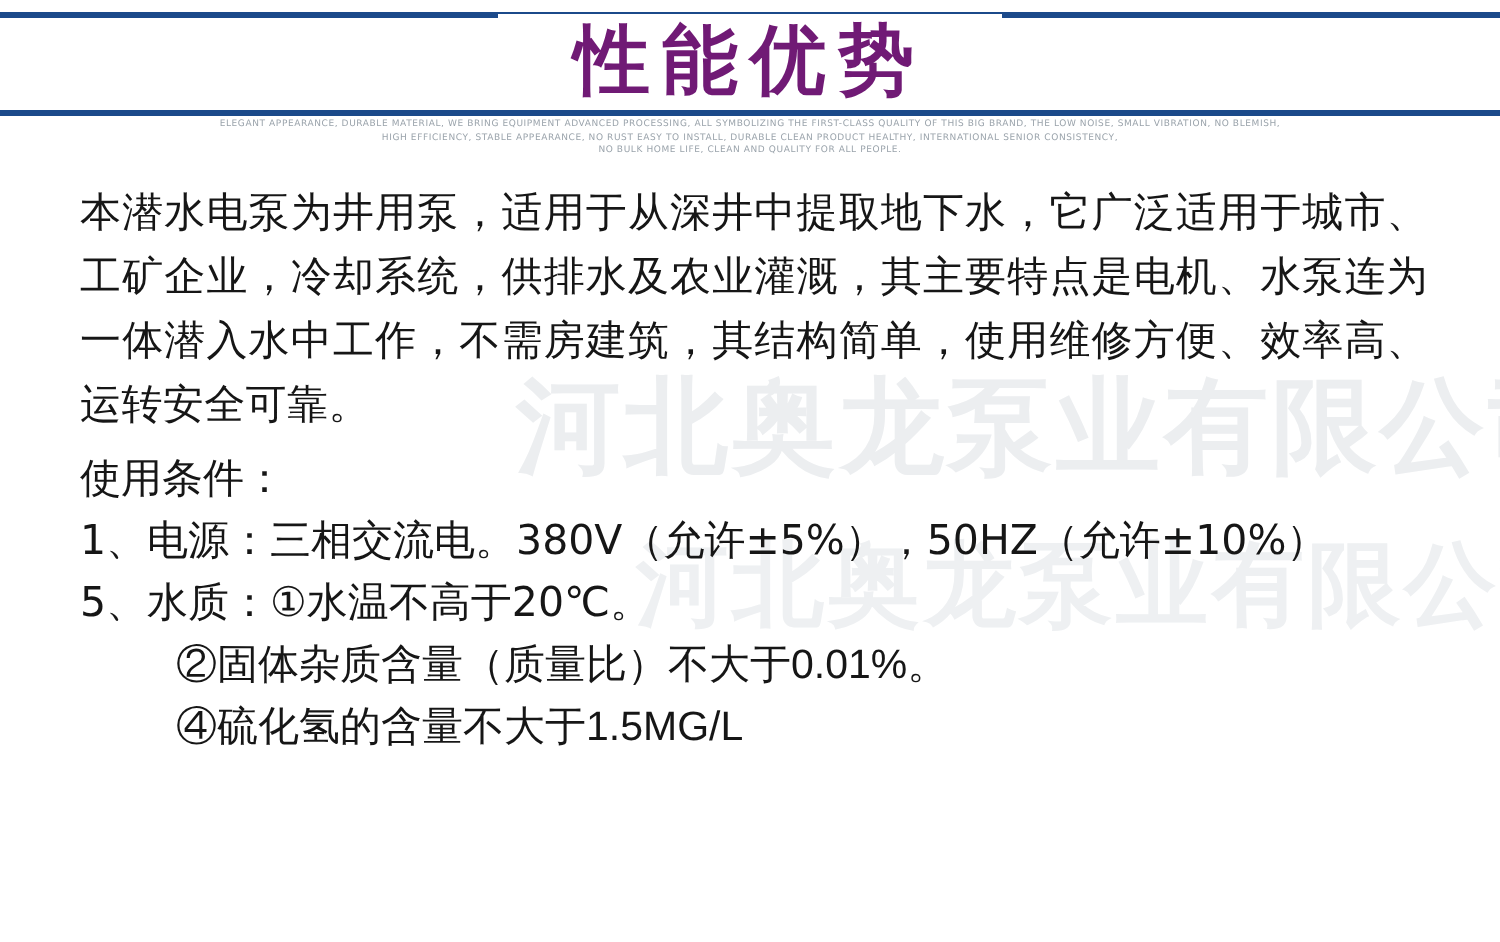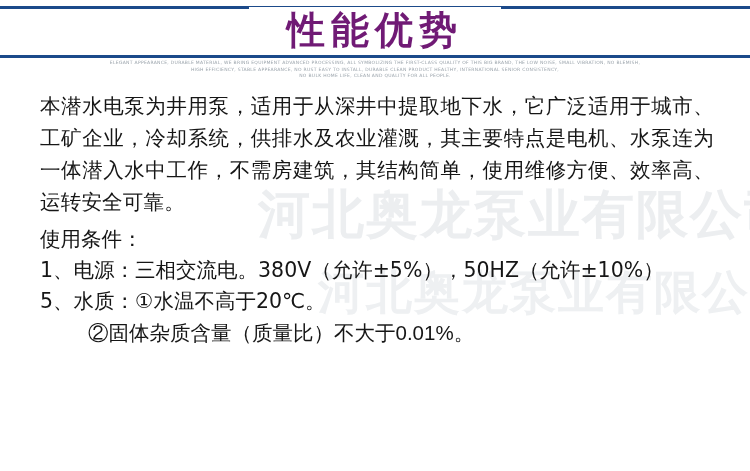--- a/index.html
+++ b/index.html
@@ -145,13 +145,14 @@
   <span>河北奥龙泵业有限公司</span>
   <span class="line2">河北奥龙泵业有限公司</span>
 </div>
 
 <div class="content">
   <div class="para">本潜水电泵为井用泵，适用于从深井中提取地下水，它广泛适用于城市、工矿企业，冷却系统，供排水及农业灌溉，其主要特点是电机、水泵连为一体潜入水中工作，不需房建筑，其结构简单，使用维修方便、效率高、运转安全可靠。</div>
   <div class="section-title">使用条件：</div>
   <div class="cond-item">1、电源：三相交流电。380V（允许±5%），50HZ（允许±10%）</div>
   <div class="cond-item">5、水质：①水温不高于20℃。</div>
   <div class="sub-item">②固体杂质含量（质量比）不大于0.01%。</div>
+  <div class="sub-item">④硫化氢的含量不大于1.5MG/L</div>
 </div>
 
 </body></html>

